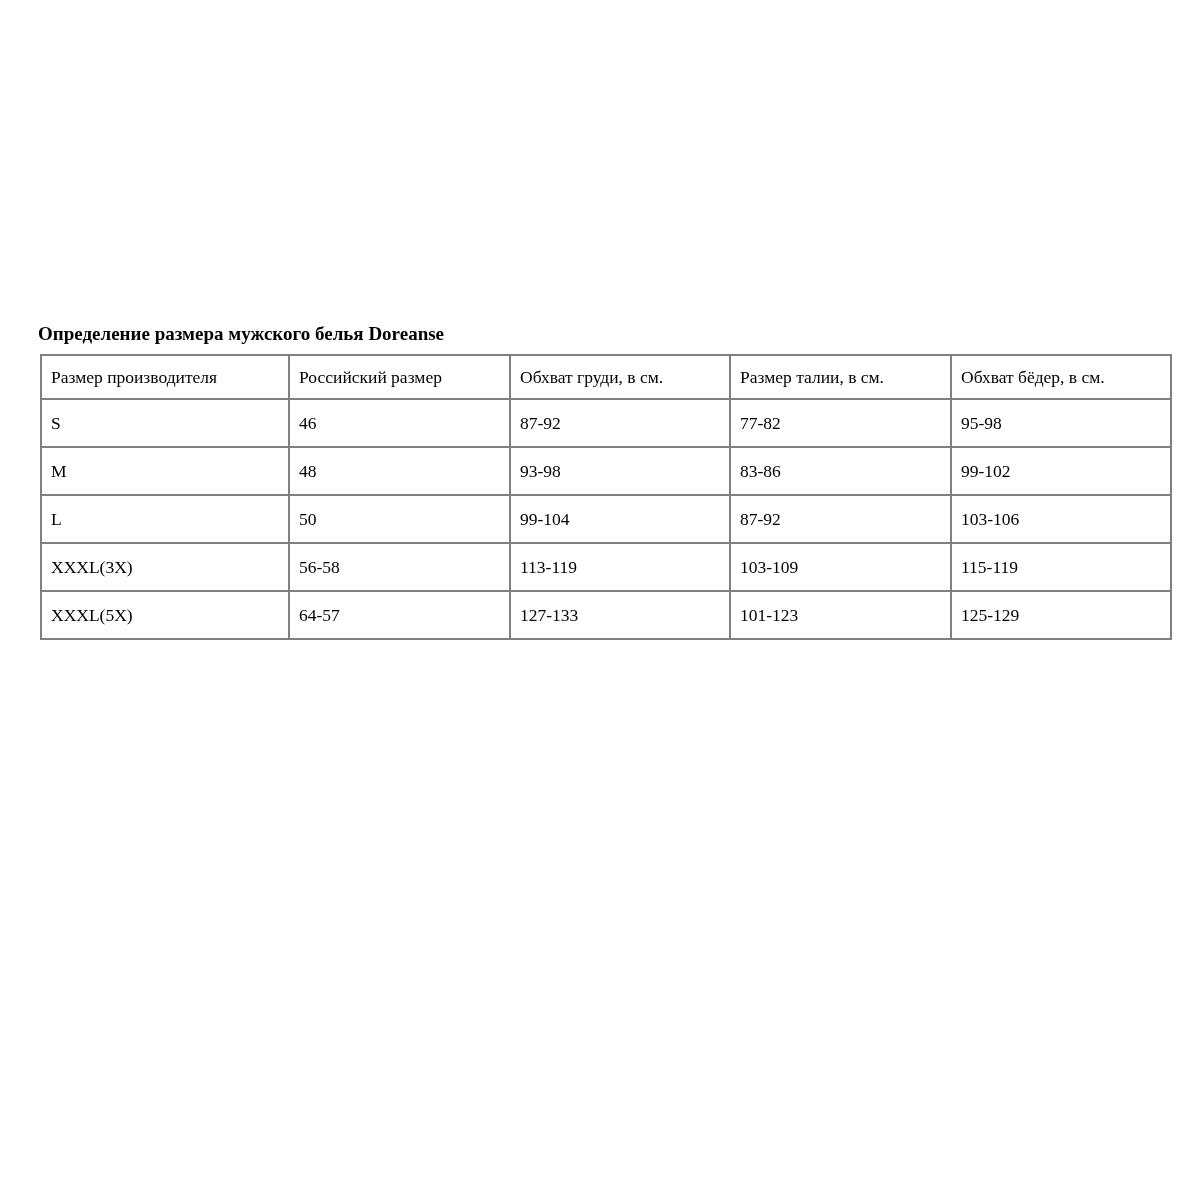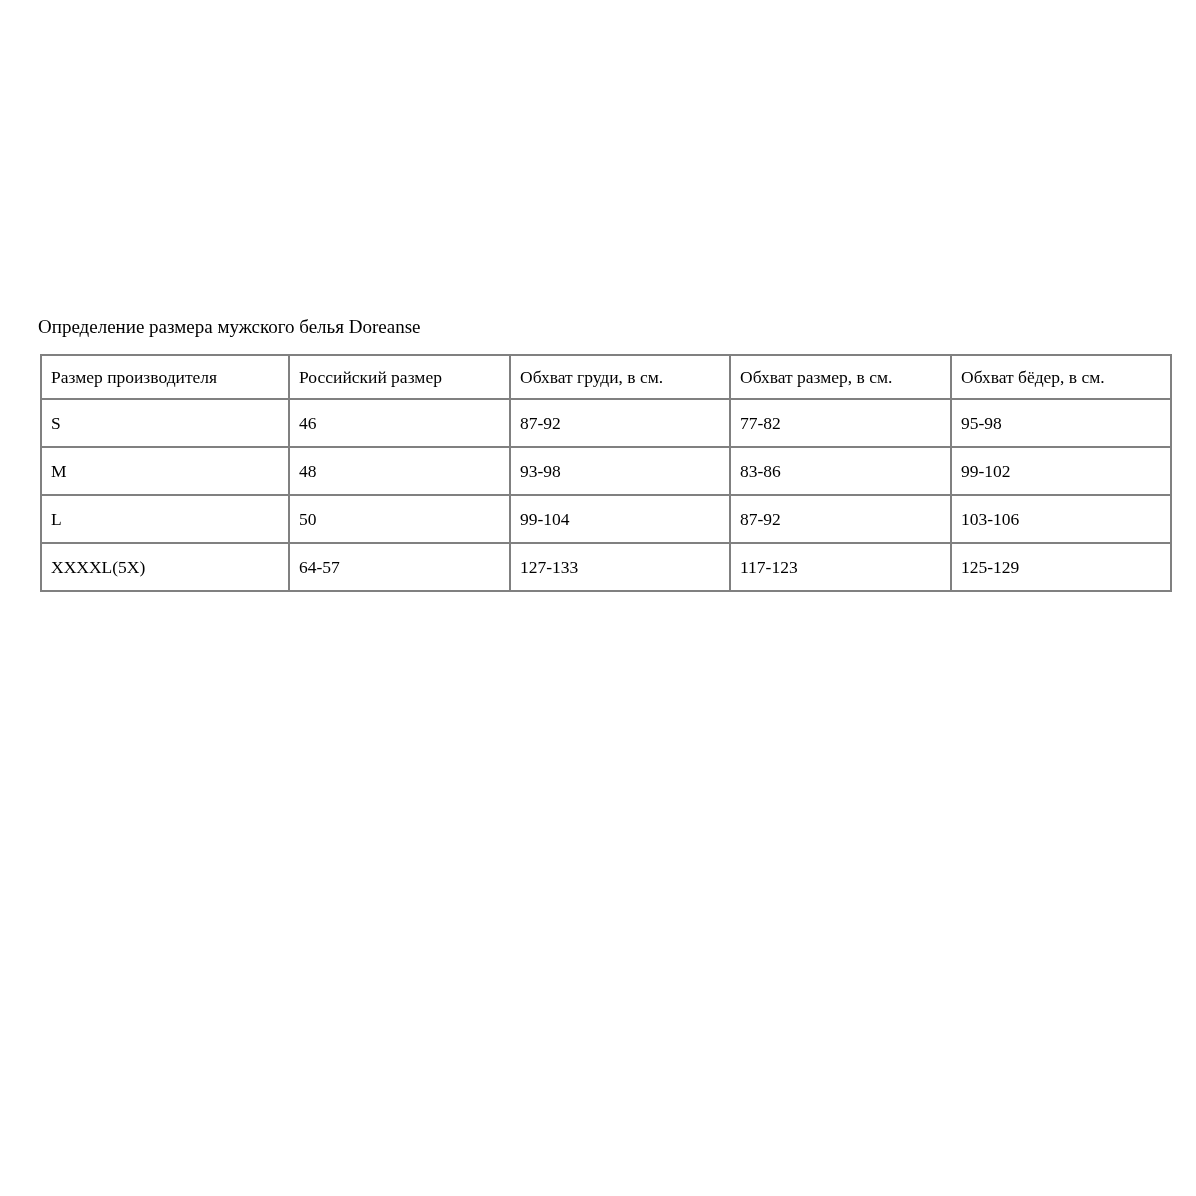--- a/index.html
+++ b/index.html
@@ -11,24 +11,24 @@
   body {
     width: 1196px;
     height: 1196px;
     position: relative;
     overflow: hidden;
     font-family: "Liberation Serif", "DejaVu Serif", serif;
     color: #000000;
   }
   .doc-title {
     position: absolute;
-    top: 301px;
+    top: 308px;
     left: 38px;
     font-size: 19px;
-    font-weight: normal;
+    font-weight: bold;
     line-height: 26px;
     white-space: nowrap;
   }
   table.size-table {
     position: absolute;
     top: 354px;
     left: 40px;
     width: 1130px;
     border-collapse: collapse;
     table-layout: fixed;
@@ -63,21 +63,21 @@
       <col class="c2">
       <col class="c3">
       <col class="c4">
       <col class="c5">
   </colgroup>
   <thead>
     <tr>
         <th>Размер производителя</th>
         <th>Российский размер</th>
         <th>Обхват груди, в см.</th>
-        <th>Обхват размер, в см.</th>
+        <th>Размер талии, в см.</th>
         <th>Обхват бёдер, в см.</th>
       </tr>
   </thead>
   <tbody>
       <tr>
         <td>S</td>
         <td>46</td>
         <td>87-92</td>
         <td>77-82</td>
         <td>95-98</td>
@@ -90,20 +90,27 @@
         <td>99-102</td>
       </tr>
       <tr>
         <td>L</td>
         <td>50</td>
         <td>99-104</td>
         <td>87-92</td>
         <td>103-106</td>
       </tr>
       <tr>
-        <td>XXXXL(5X)</td>
+        <td>XXXL(3X)</td>
+        <td>56-58</td>
+        <td>113-119</td>
+        <td>103-109</td>
+        <td>115-119</td>
+      </tr>
+      <tr>
+        <td>XXXL(5X)</td>
         <td>64-57</td>
         <td>127-133</td>
-        <td>117-123</td>
+        <td>101-123</td>
         <td>125-129</td>
       </tr>
     </tbody>
 </table>
 
 </body></html>

